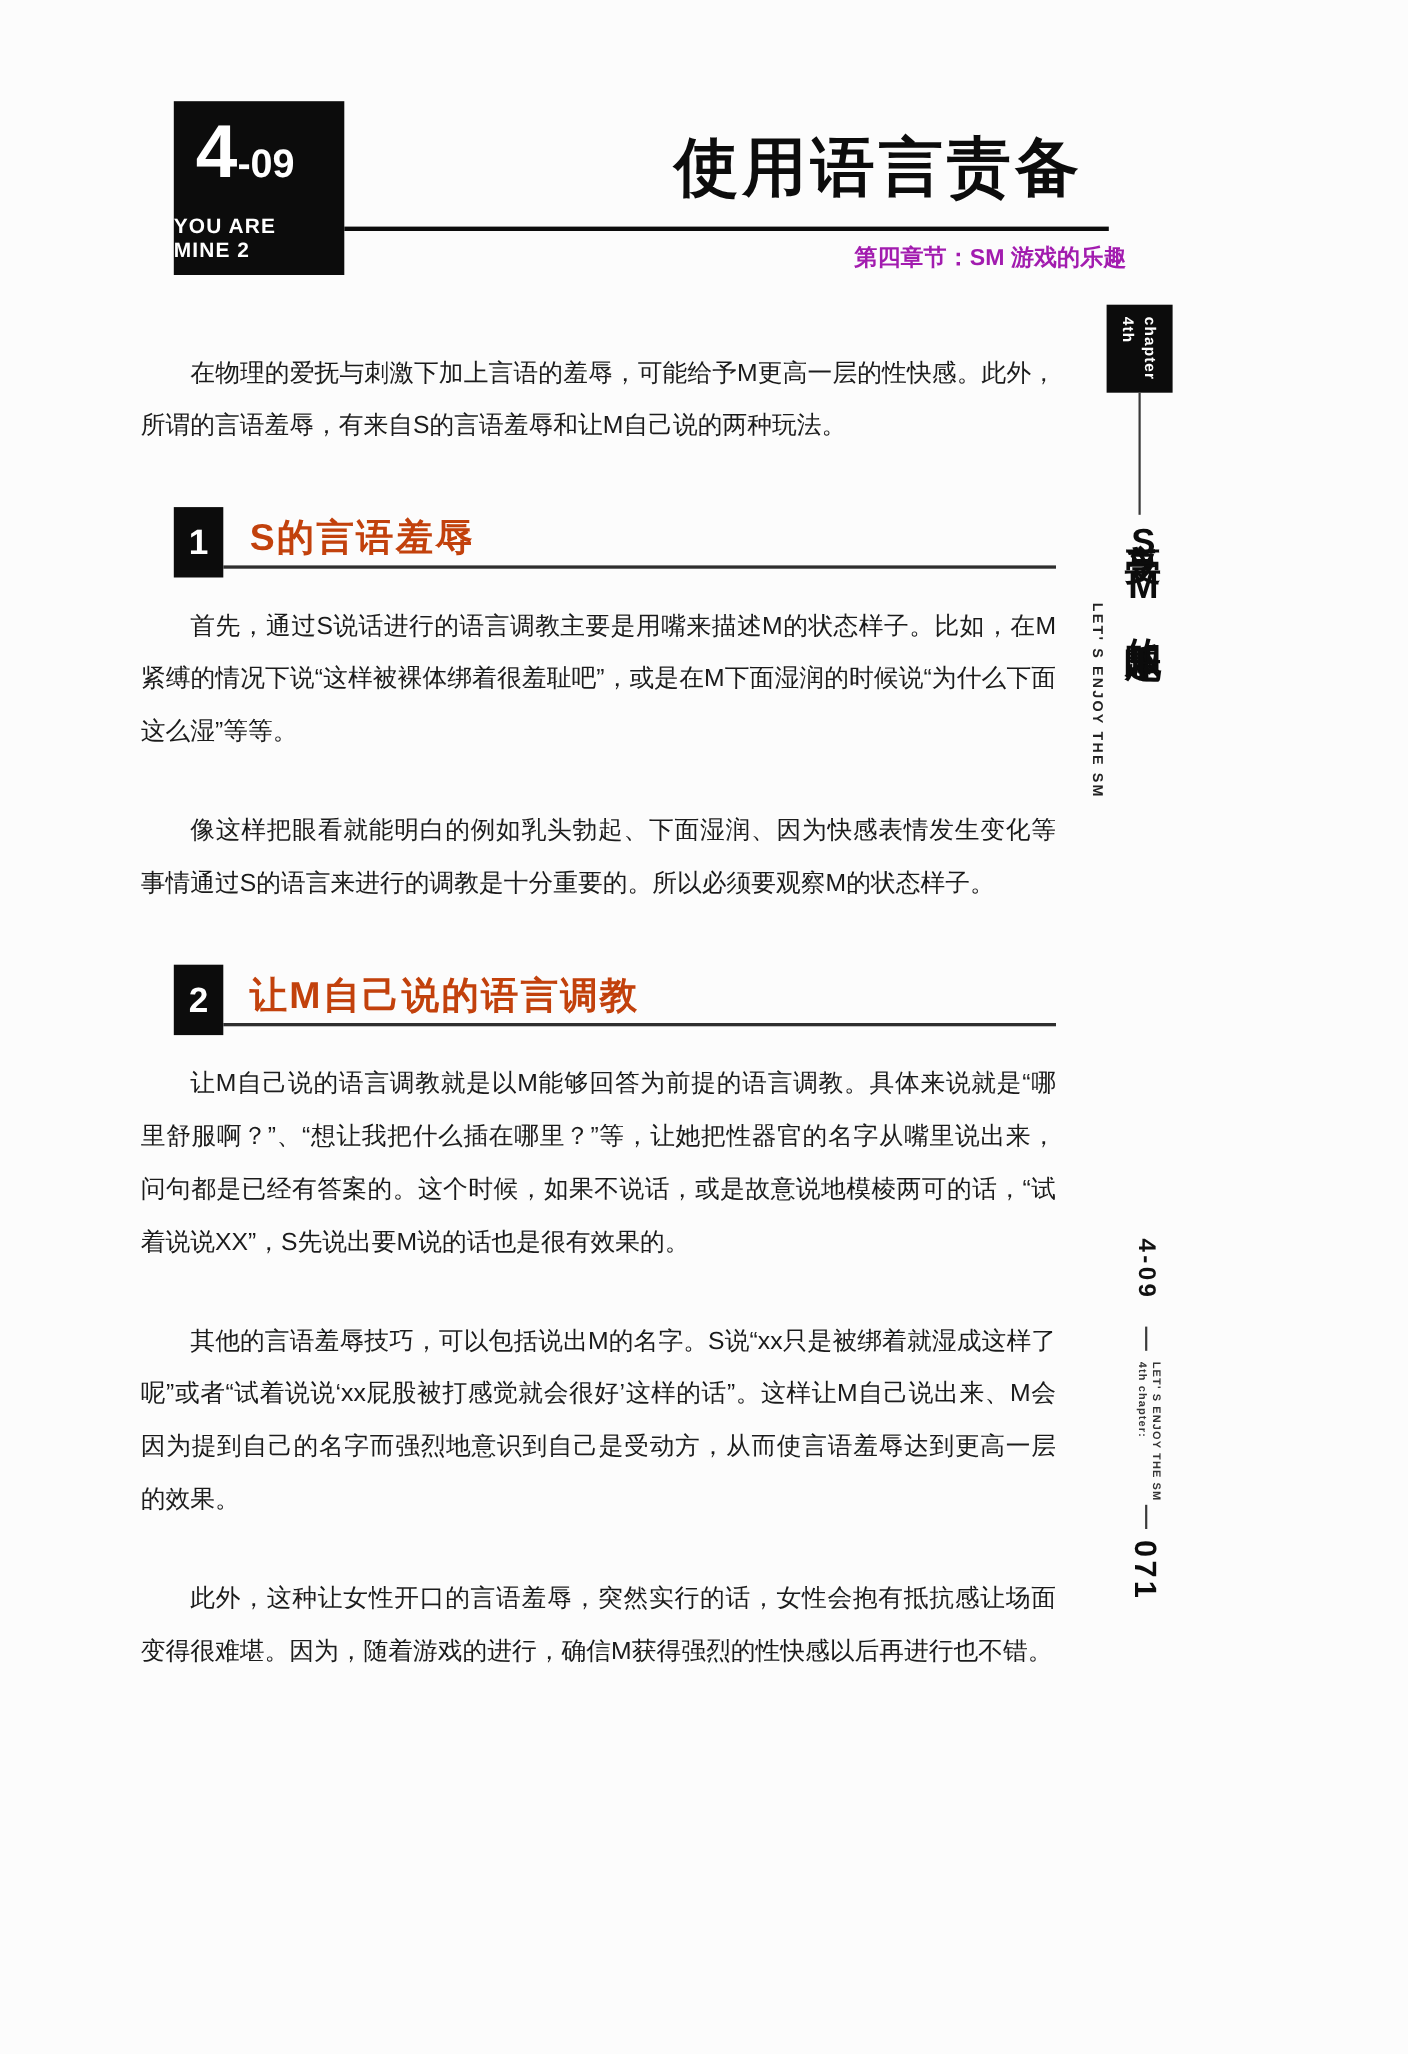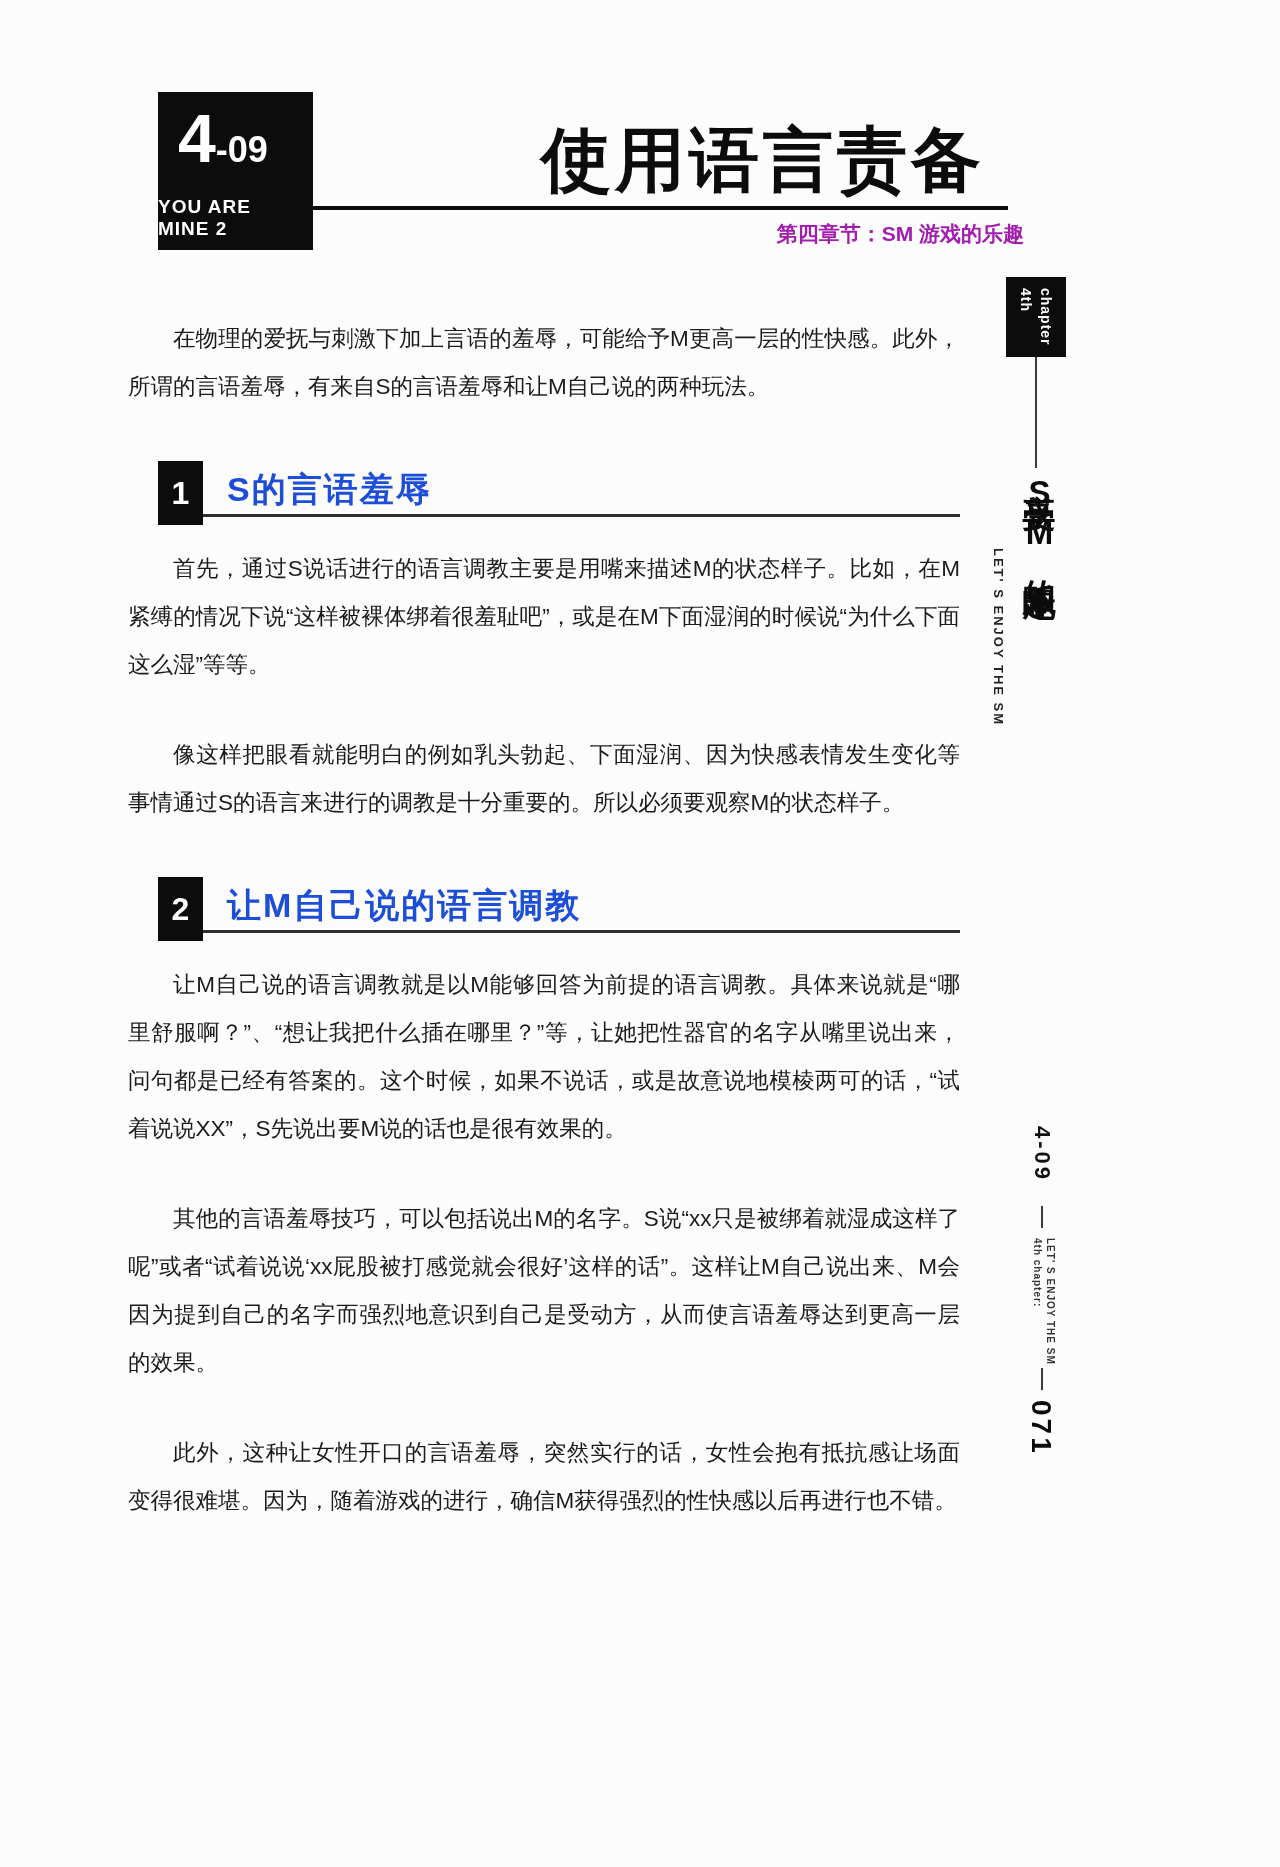--- a/index.html
+++ b/index.html
@@ -9,32 +9,32 @@
     font-family:"Liberation Sans","DejaVu Sans",sans-serif;
     color:#1b1b1b;
   }
   
   .badge { position:absolute; left:158px; top:92px; width:155px; height:158px; background:#0c0c0c; color:#fff; }
   .badge-code { position:absolute; left:20px; top:12px; display:flex; align-items:baseline; }
   .badge-major { font-size:68px; font-weight:700; line-height:1; }
   .badge-minor { font-size:36px; font-weight:700; line-height:1; }
   .badge-series { position:absolute; right:10px; bottom:10px; font-size:19px; font-weight:700; letter-spacing:1px; }
   
-  .page-title { position:absolute; top:114px; right:295px; font-size:70px; font-weight:900; letter-spacing:4px; color:#0c0c0c; white-space:nowrap; }
+  .page-title { position:absolute; top:114px; right:295px; font-size:58px; font-weight:900; letter-spacing:4px; color:#0c0c0c; white-space:nowrap; }
   .header-rule { position:absolute; left:313px; top:206px; width:695px; height:4px; background:#0c0c0c; }
   .page-subtitle { position:absolute; top:220px; right:256px; font-size:21px; font-weight:700; color:#a21caf; white-space:nowrap; }
   
   .content { position:absolute; left:128px; top:315px; width:832px; font-size:22.5px; line-height:48px; text-align:justify; }
   .content p { margin:0; text-indent:2em; }
   .mt-para { margin-top:42px !important; }
   .mt-after-head { margin-top:20px !important; }
   
   .sec { position:relative; display:flex; height:64px; margin-left:30px; margin-top:50px; }
   .sec-num { width:45px; height:64px; background:#0c0c0c; color:#fff; font-size:32px; font-weight:700; display:flex; align-items:center; justify-content:center; flex:0 0 auto; }
-  .sec-title { flex:1; display:flex; align-items:center; padding-left:24px; padding-bottom:8px; font-size:34px; font-weight:900; letter-spacing:2px; color:#1d4ed8; text-indent:0; }
+  .sec-title { flex:1; display:flex; align-items:center; padding-left:24px; padding-bottom:8px; font-size:34px; font-weight:900; letter-spacing:2px; color:#c2410c; text-indent:0; }
   .sec-rule { position:absolute; left:45px; right:0; bottom:8px; height:3px; background:#2e2e2e; }
   
   .side-tab { position:absolute; left:1006px; top:277px; width:60px; height:80px; background:#0c0c0c; color:#fff; display:flex; align-items:center; justify-content:center; }
   .side-tab-text { writing-mode:vertical-lr; font-size:14px; font-weight:700; line-height:20px; letter-spacing:1px; }
   .side-tab-text div { display:block; }
   .v-line { position:absolute; width:2px; background:#3a3a3a; }
   .side-title { position:absolute; left:1016px; top:468px; writing-mode:vertical-rl; text-orientation:upright; font-size:33px; font-weight:900; letter-spacing:3px; color:#0c0c0c; }
   .side-subtitle { position:absolute; left:991px; top:548px; writing-mode:vertical-rl; font-size:13px; font-weight:600; letter-spacing:2px; color:#222; }
   .side-ref { position:absolute; left:1029px; top:1126px; writing-mode:vertical-rl; font-size:22px; font-weight:700; letter-spacing:3px; color:#111; }
   .side-small { position:absolute; left:1031px; top:1238px; writing-mode:vertical-lr; font-size:10px; font-weight:600; line-height:13px; letter-spacing:1px; color:#333; }

